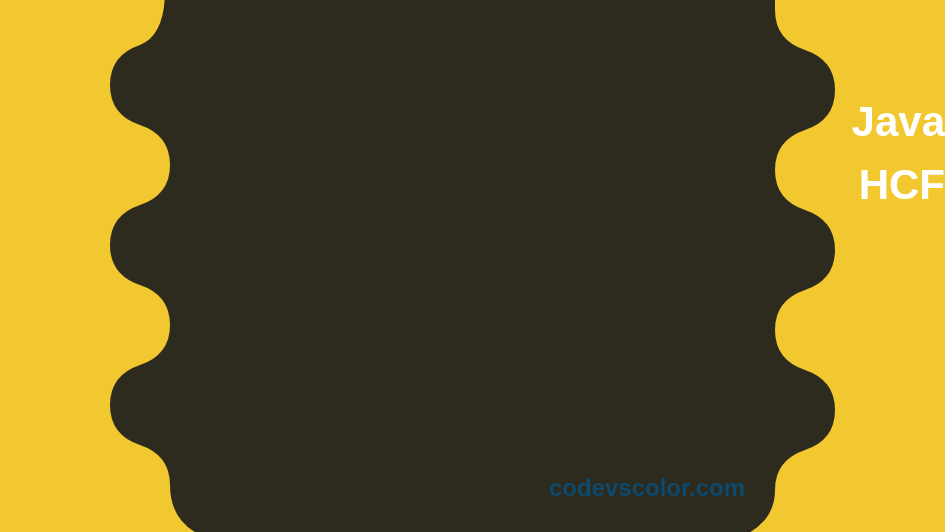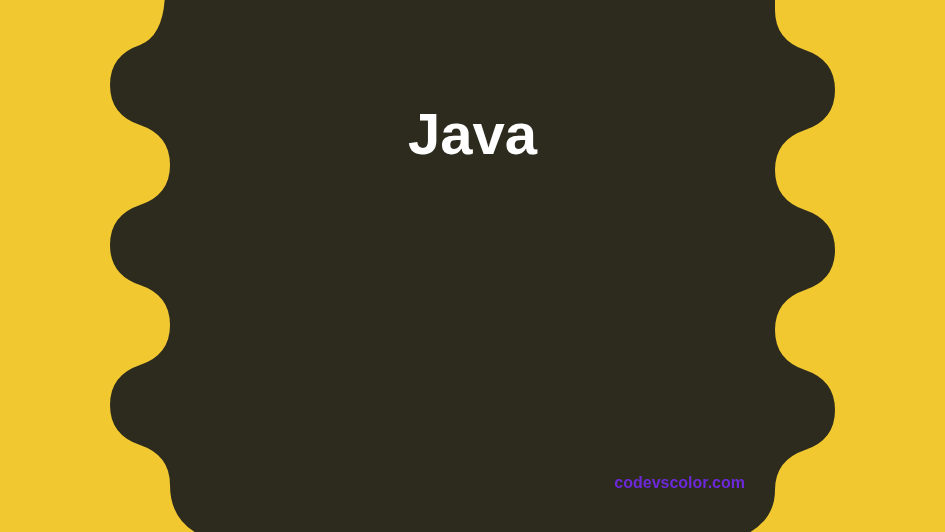--- a/index.html
+++ b/index.html
@@ -29,34 +29,34 @@
       left: 0;
       width: 945px;
       height: 532px;
     }
     
     .main-text {
       position: absolute;
       top: 90px;
       left: 0;
       width: 945px;
-      text-align: center;
+      text-align: right;
       color: #ffffff;
-      font-size: 58px;
+      font-size: 42px;
       font-weight: 700;
       line-height: 1.5;
       z-index: 10;
     }
     
     .website-text {
       position: absolute;
-      bottom: 40px;
+      bottom: 30px;
       right: 200px;
-      color: #6d28d9;
-      font-size: 16px;
+      color: #0c4a6e;
+      font-size: 24px;
       font-weight: 600;
       z-index: 10;
     }
   </style>
 </head>
 <body>
 
 <div class="container">
 
   <svg class="dark-blob" viewBox="0 0 945 532" preserveAspectRatio="none">
@@ -89,17 +89,18 @@
       Q 835 120 835 90
       Q 835 60 805 50
       Q 775 40 775 10
       Q 775 -10 775 -10
       Z
     "></path>
   </svg>
 
   <div class="main-text">
     <div>Java</div>
+    <div>HCF</div>
   </div>
 
   <div class="website-text">codevscolor.com</div>
 
 </div>
 
 </body></html>

